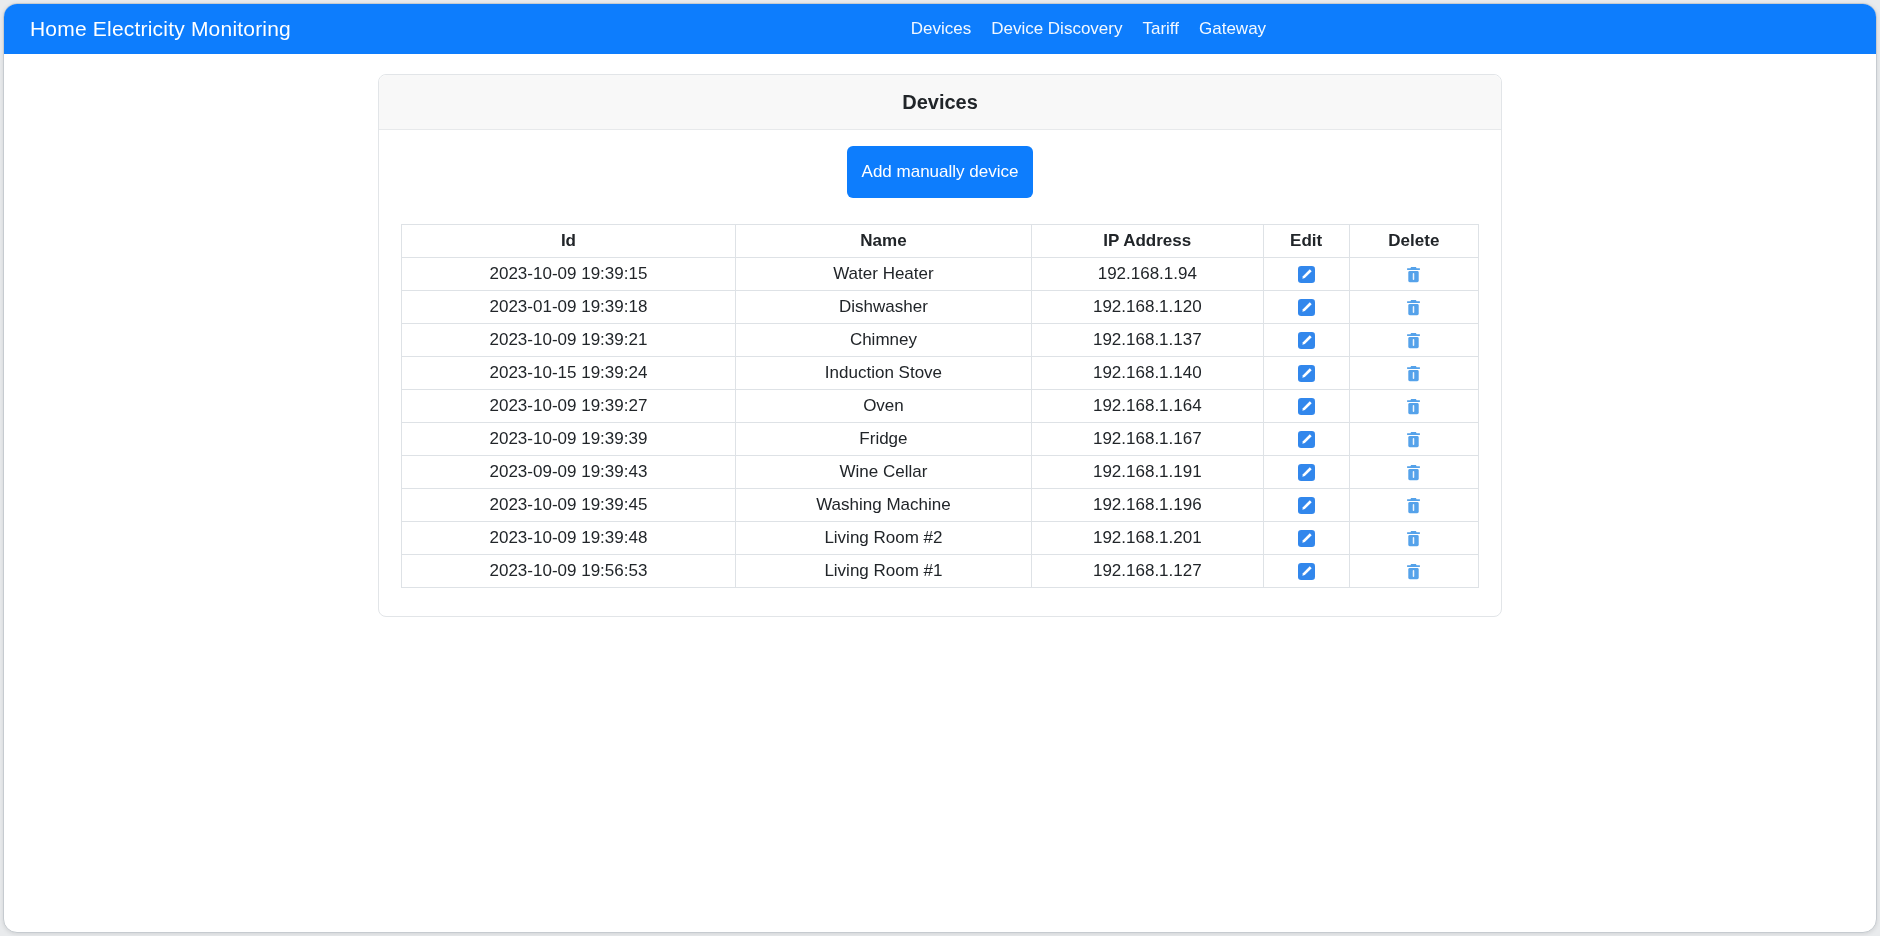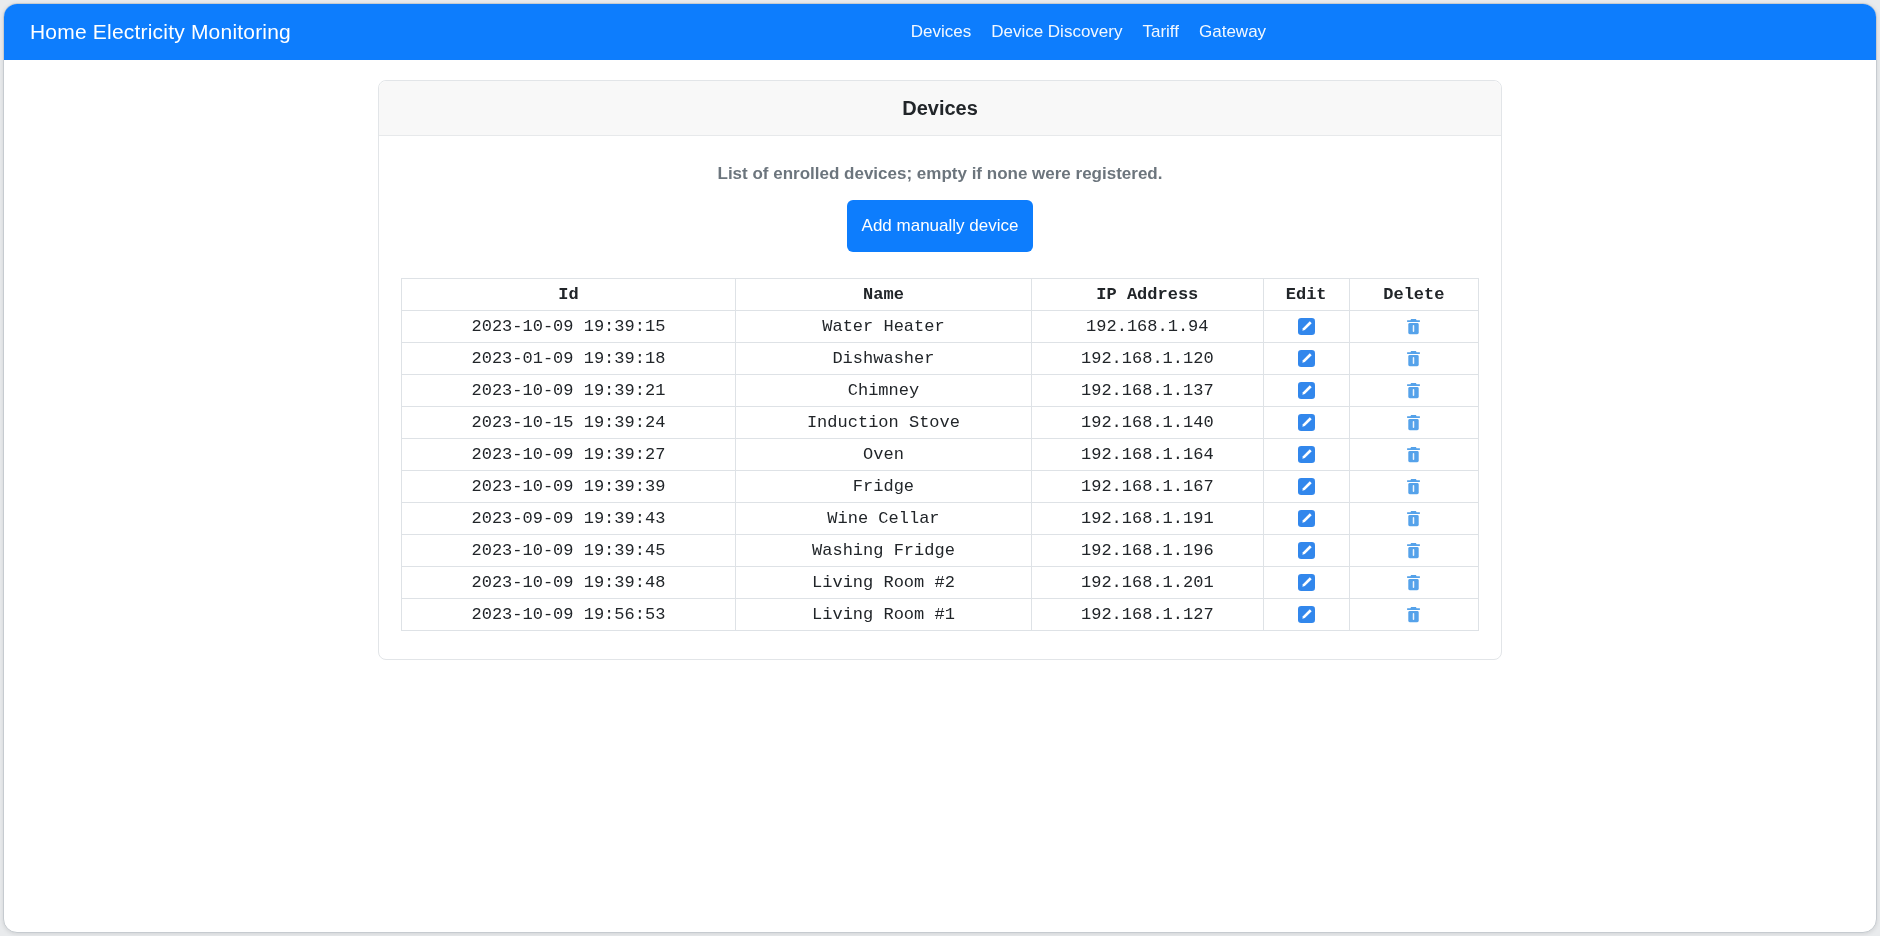--- a/index.html
+++ b/index.html
@@ -1,34 +1,34 @@
 <!DOCTYPE html>
 <html style="--primary: #0d7dfd; --edit: #3287ec; --del: #55a2ea;"><head>
 <meta charset="utf-8">
 <style>
   html,body { margin:0; padding:0; width:1880px; height:936px; background:#e9ebed; font-family:"Liberation Sans", sans-serif; }
   .window { position:absolute; inset:3px; background:#ffffff; border:1px solid #c6cbd0; border-radius:14px; overflow:hidden; box-shadow:0 1px 4px rgba(0,0,0,.10); }
 
   
-  .navbar { height:56px; background:var(--primary,#0d7dfd); display:flex; align-items:center; padding:0 26px; position:relative; }
+  .navbar { height:50px; background:var(--primary,#0d7dfd); display:flex; align-items:center; padding:0 26px; position:relative; }
   .brand { color:#ffffff; font-size:21px; letter-spacing:.2px; text-decoration:none; }
   .nav-links { position:absolute; left:47.9%; top:0; height:100%; display:flex; align-items:center; }
   .nav-link { color:rgba(255,255,255,.95); font-size:17px; text-decoration:none; padding:0 10px; white-space:nowrap; cursor:pointer; }
 
   
   .card { width:1122px; margin:20px auto 0; border:1px solid #e2e5e8; border-radius:8px; background:#fff; }
   .card-header { background:#f8f8f8; border-bottom:1px solid #e7e9eb; height:54px; display:flex; align-items:center; justify-content:center;
                  font-size:20px; font-weight:600; color:#212529; border-radius:8px 8px 0 0; }
   .card-body { padding:16px 22px 28px; text-align:center; }
   .subtitle { color:#6c757d; font-weight:600; font-size:17px; margin:12px 0 16px; }
   .btn-primary { background:var(--primary,#0d7dfd); color:#fff; border:none; border-radius:6px; padding:16px 15px; font-size:17px; cursor:pointer; }
 
   
   table { width:100%; border-collapse:collapse; margin-top:26px; font-size:17px; color:#212529; table-layout:fixed; }
-  th, td { border:1px solid #dee2e6; text-align:center; padding:6px 8px; vertical-align:middle;font-family:Liberation Mono, monospace; }
+  th, td { border:1px solid #dee2e6; text-align:center; padding:6px 8px; vertical-align:middle; }
   th { font-weight:700; }
   col.c-id{width:31%} col.c-name{width:27.5%} col.c-ip{width:21.5%} col.c-edit{width:8%} col.c-del{width:12%}
 
   .icon-btn { background:none; border:none; padding:0; margin:0; cursor:pointer; line-height:0; vertical-align:middle; }
   .edit-ic { color:var(--edit,#3287ec); }
   .del-ic  { color:var(--del,#55a2ea); }
 </style>
 </head>
 <body>
 
@@ -40,21 +40,20 @@
       <a class="nav-link">Devices</a>
       <a class="nav-link">Device Discovery</a>
       <a class="nav-link">Tariff</a>
       <a class="nav-link">Gateway</a>
     </div>
   </nav>
 
   <div class="card">
     <div class="card-header">Devices</div>
     <div class="card-body">
-      <div class="subtitle">List of enrolled devices; empty if none were registered.</div>
       <button class="btn-primary">Add manually device</button>
 
       <table>
         <colgroup>
             <col class="c-id">
             <col class="c-name">
             <col class="c-ip">
             <col class="c-edit">
             <col class="c-del">
           </colgroup>
@@ -252,21 +251,21 @@
             <rect x="3.1" y="4.6" width="9.8" height="10.6" rx="1.4" fill="currentColor"></rect>
             <rect x="7.3" y="6.6" width="1.4" height="6.6" rx="0.7" fill="#ffffff" opacity="0.9"></rect>
           </svg>
         </span>
       </button>
     </td>
   </tr>
 
   <tr>
     <td>2023-10-09 19:39:45</td>
-    <td>Washing Fridge</td>
+    <td>Washing Machine</td>
     <td>192.168.1.196</td>
     <td>
       <button class="icon-btn">
         <span class="edit-ic">
           <svg width="17" height="17" viewBox="0 0 16 16">
             <rect width="16" height="16" rx="3" fill="currentColor"></rect>
             <path d="M11.1 3.1l1.8 1.8-6.5 6.5-2.3.5.5-2.3z" fill="#ffffff"></path>
           </svg>
         </span>
       </button>

